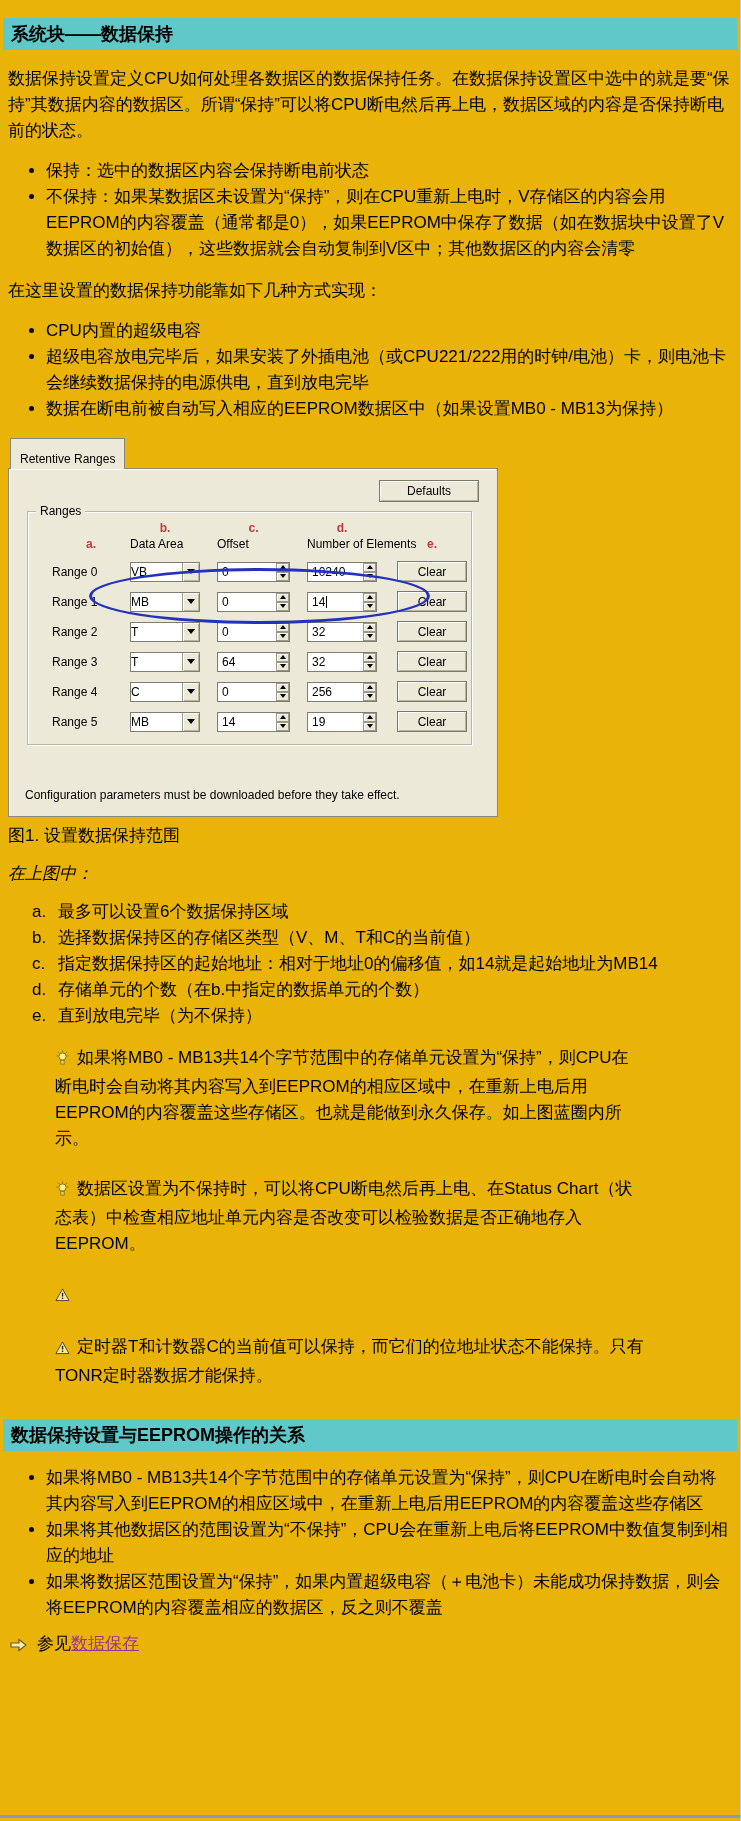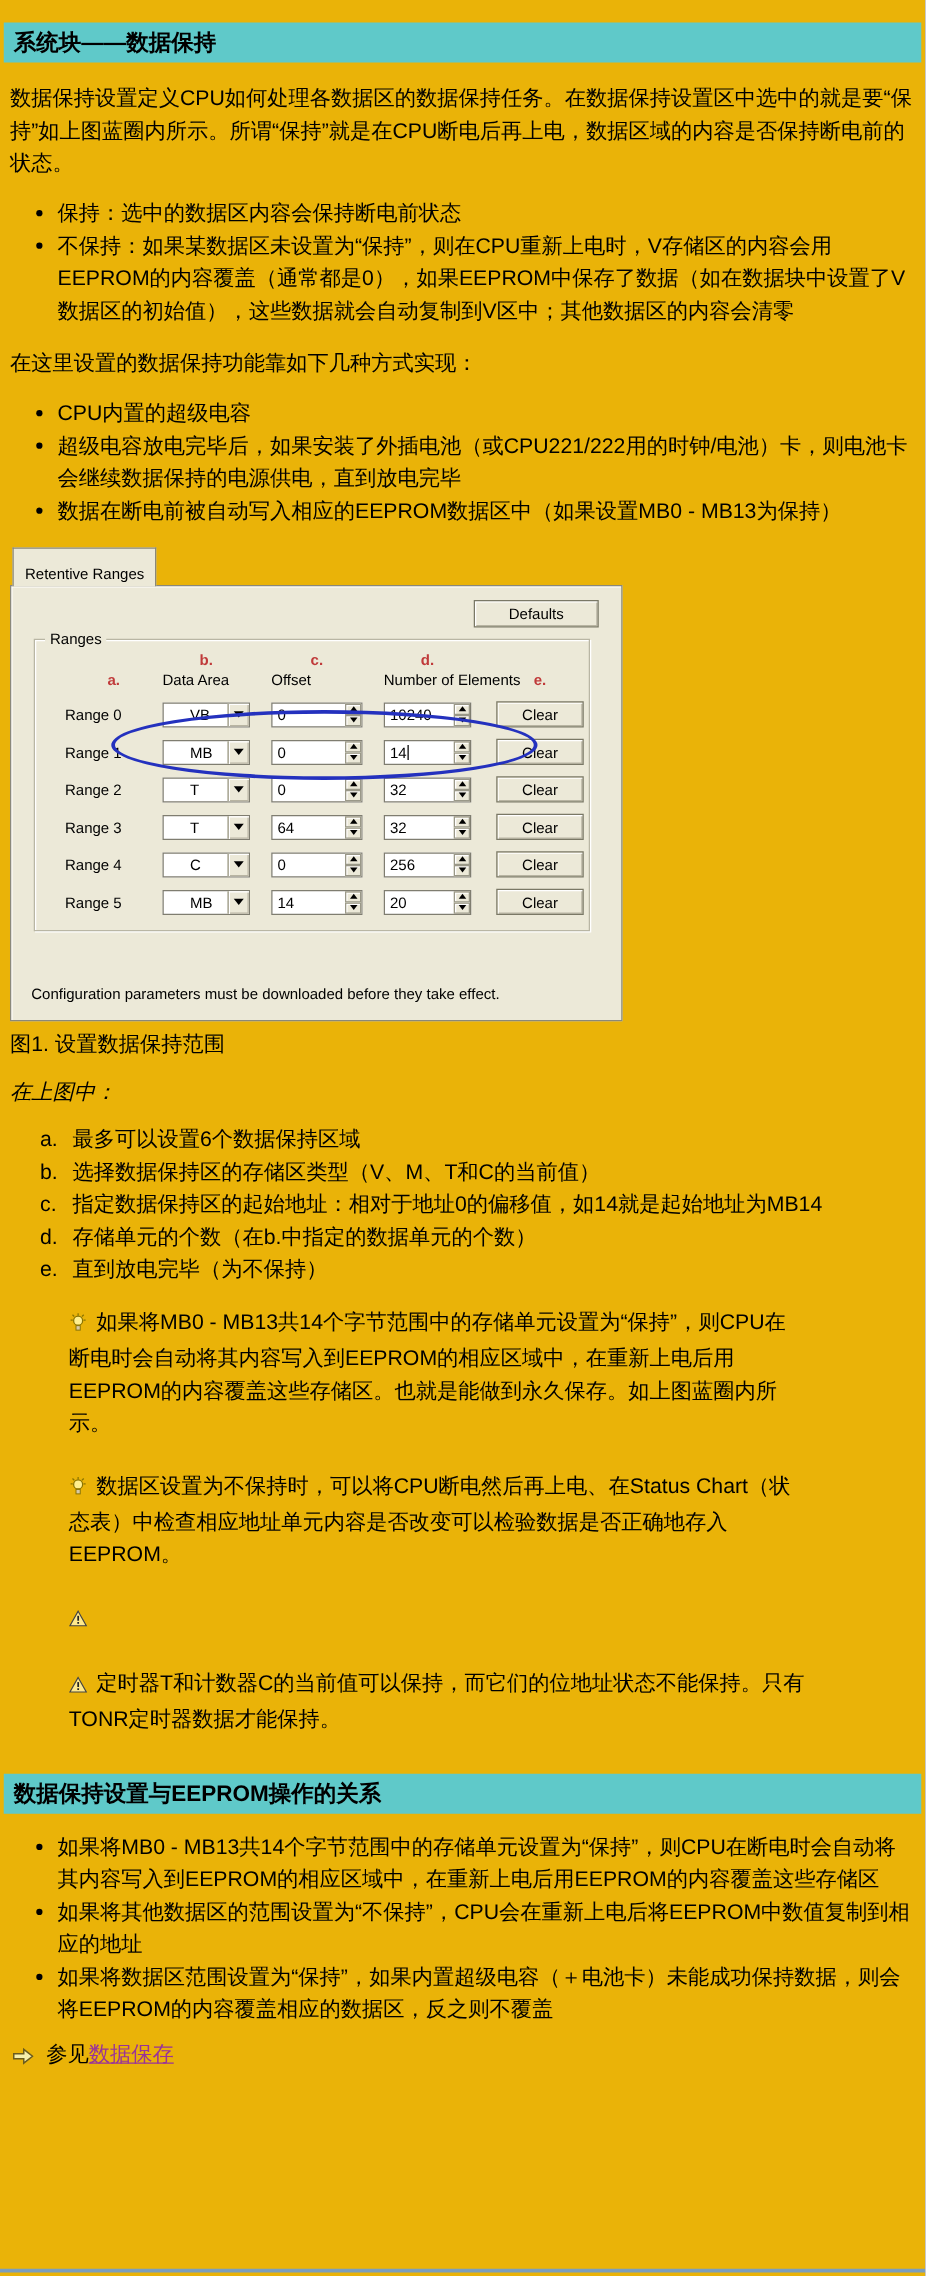--- a/index.html
+++ b/index.html
@@ -63,21 +63,21 @@
   .c-off{width:73px;margin-right:17px;}
   .c-elem{width:70px;margin-right:20px;}
   .c-clear{width:70px;}
   .red{color:#C03A3A;font-weight:bold;}
   .tc{text-align:center;}
   .nowrap{white-space:nowrap;}
   .clearbtn{width:70px;height:21px;}
 
   .combo{display:flex;width:70px;height:20px;background:#fff;
          border:1px solid #7f7d70;box-sizing:border-box;}
-  .combo-val{flex:1;padding:2px 0 0 21px;overflow:hidden;}
+  .combo-val{flex:1;padding:2px 0 0 0;overflow:hidden;}
   .combo-btn{width:16px;background:#ECE9D8;border-left:1px solid #9a9888;
              box-shadow:inset 1px 1px 0 #fff, inset -1px -1px 0 #b8b4a2;
              display:flex;align-items:center;justify-content:center;cursor:pointer;}
   .tri-down{width:0;height:0;border-left:4px solid transparent;
             border-right:4px solid transparent;border-top:5px solid #000;}
 
   .spin{display:flex;width:73px;height:20px;background:#fff;
         border:1px solid #7f7d70;box-sizing:border-box;}
   .spin.w70{width:70px;gap:18px;}
   .spin-val{flex:1;padding:2px 0 0 4px;overflow:hidden;white-space:nowrap;}
@@ -98,21 +98,21 @@
     border:3px solid #2431BE;border-radius:50%;pointer-events:none;
   }
 </style>
 </head>
 <body>
 
 <div class="page">
 
   <div class="hbar">系统块——数据保持</div>
 
-  <p class="para">数据保持设置定义CPU如何处理各数据区的数据保持任务。在数据保持设置区中选中的就是要“保持”如上图蓝圈内所示。所谓“保持”就是在CPU断电后再上电，数据区域的内容是否保持断电前的状态。</p>
+  <p class="para">数据保持设置定义CPU如何处理各数据区的数据保持任务。在数据保持设置区中选中的就是要“保持”其数据内容的数据区。所谓“保持”可以将CPU断电然后再上电，数据区域的内容是否保持断电前的状态。</p>
 
   <ul class="blist">
     <li>保持：选中的数据区内容会保持断电前状态</li>
     <li>不保持：如果某数据区未设置为“保持”，则在CPU重新上电时，V存储区的内容会用EEPROM的内容覆盖（通常都是0），如果EEPROM中保存了数据（如在数据块中设置了V数据区的初始值），这些数据就会自动复制到V区中；其他数据区的内容会清零</li>
   </ul>
 
   <p class="para">在这里设置的数据保持功能靠如下几种方式实现：</p>
 
   <ul class="blist">
     <li>CPU内置的超级电容</li>
@@ -279,21 +279,21 @@
               </span>
           </div>
           <div class="spin c-off">
             <span class="spin-val">14</span>
             <span class="spin-btns">
                 <span class="sb up"></span>
                 <span class="sb down"></span>
               </span>
           </div>
           <div class="spin w70 c-elem">
-            <span class="spin-val">20</span>
+            <span class="spin-val">19</span>
             <span class="spin-btns">
                 <span class="sb up"></span>
                 <span class="sb down"></span>
               </span>
           </div>
           <button class="xpbtn clearbtn c-clear">Clear</button>
         </div>
       </div>
 
       <div class="footnote">Configuration parameters must be downloaded before they take effect.</div>

